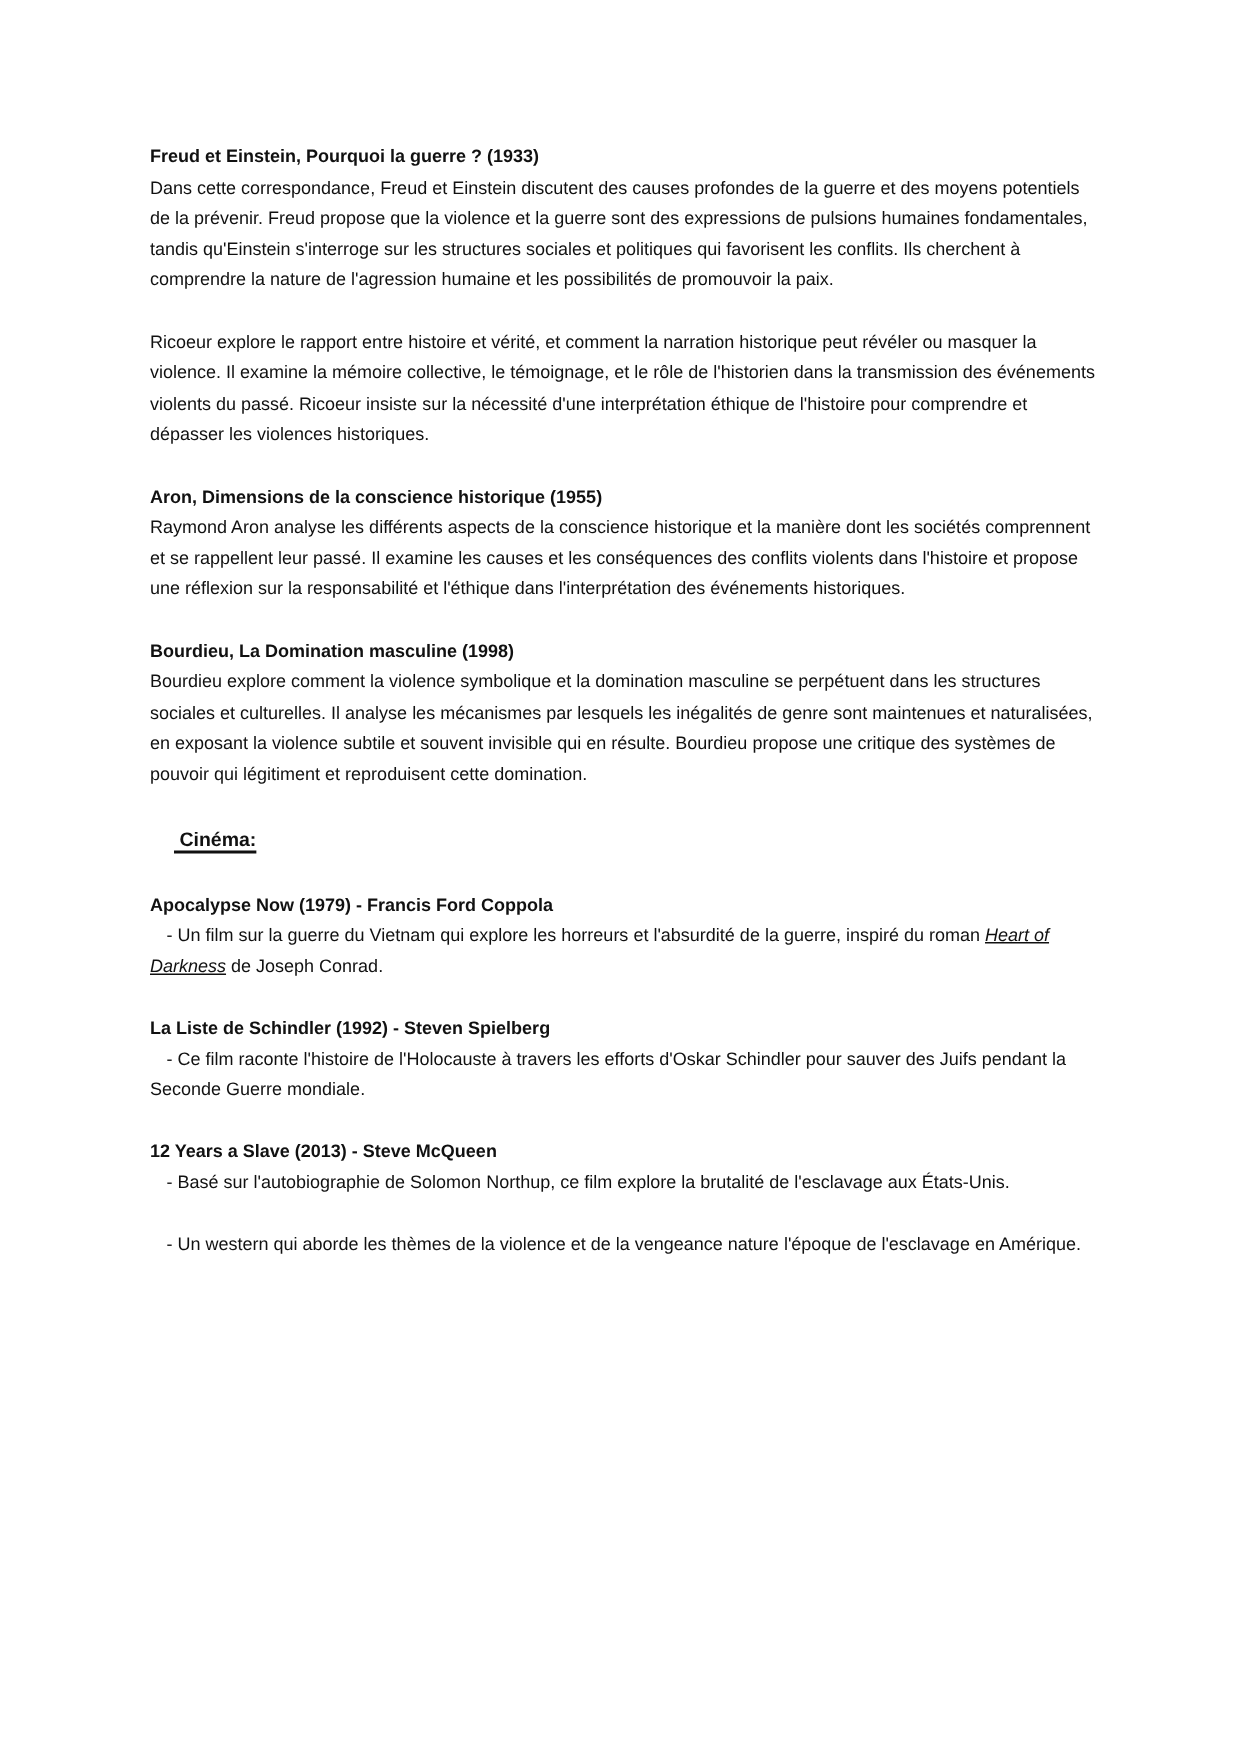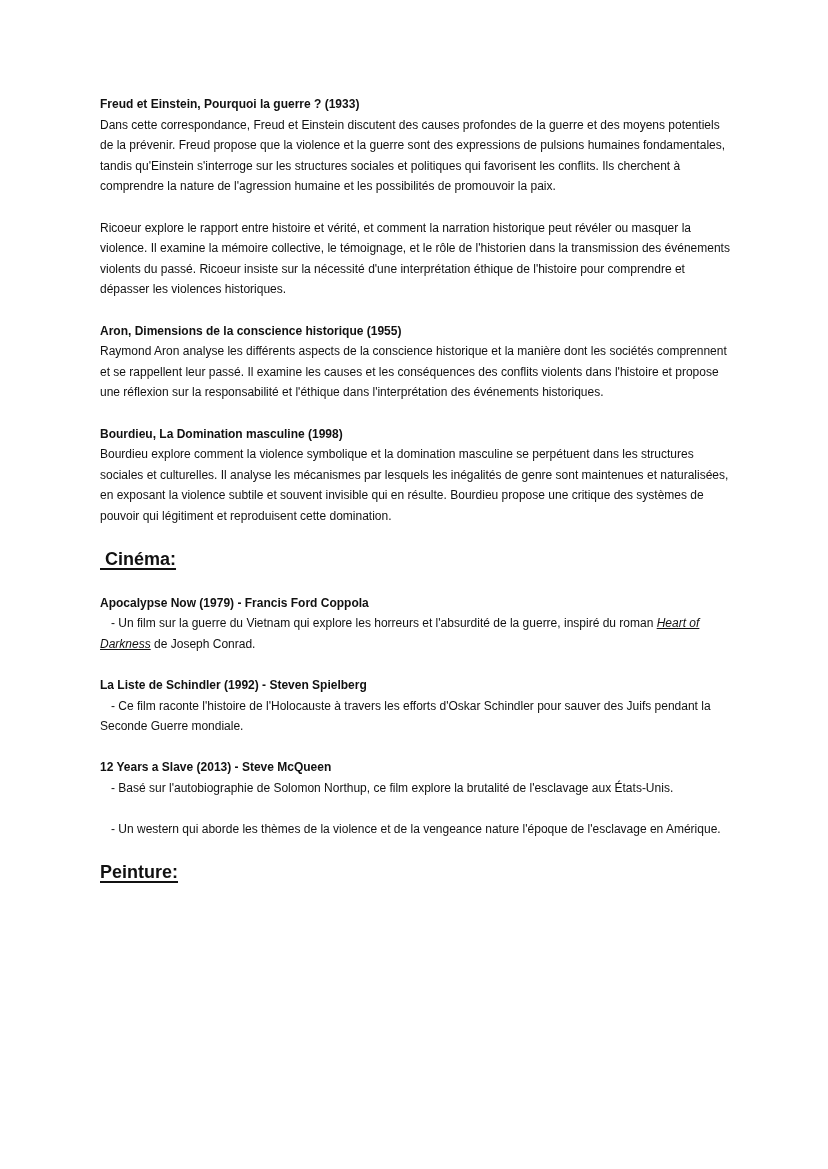--- a/index.html
+++ b/index.html
@@ -18,24 +18,25 @@
     padding: 94px 96px 0 100px;
   }
   p {
     margin: 0;
     font-size: 12px;
     line-height: 20.6px;
   }
   .work, .film { margin-bottom: 20.6px; }
   .h { font-weight: bold; }
   .big-heading {
-    font-size: 18px;
+    font-size: 13px;
     line-height: 25px;
     font-weight: bold;
     margin-bottom: 20.6px;
+    margin-left: 16px;
   }
   .big-heading .u {
     text-decoration: underline;
     text-decoration-thickness: 2px;
     text-underline-offset: 3px;
     white-space: pre;
   }
   .indent { text-indent: 11px; }
   em { font-style: italic; text-decoration: underline; }
 </style>
@@ -77,15 +78,14 @@
 
   <section class="film">
     <p class="h">12 Years a Slave (2013) - Steve McQueen</p>
     <p class="b indent"><span>- Basé sur l'autobiographie de Solomon Northup, ce film explore la brutalité de l'esclavage aux États-Unis.</span><em></em><span></span></p>
   </section>
 
   <section class="film">
     <p class="b indent"><span>- Un western qui aborde les thèmes de la violence et de la vengeance nature l'époque de l'esclavage en Amérique.</span><em></em><span></span></p>
   </section>
 
-  <p class="big-heading"><span class="u">Peinture:</span></p>
 
 </div>
 
 </body></html>

